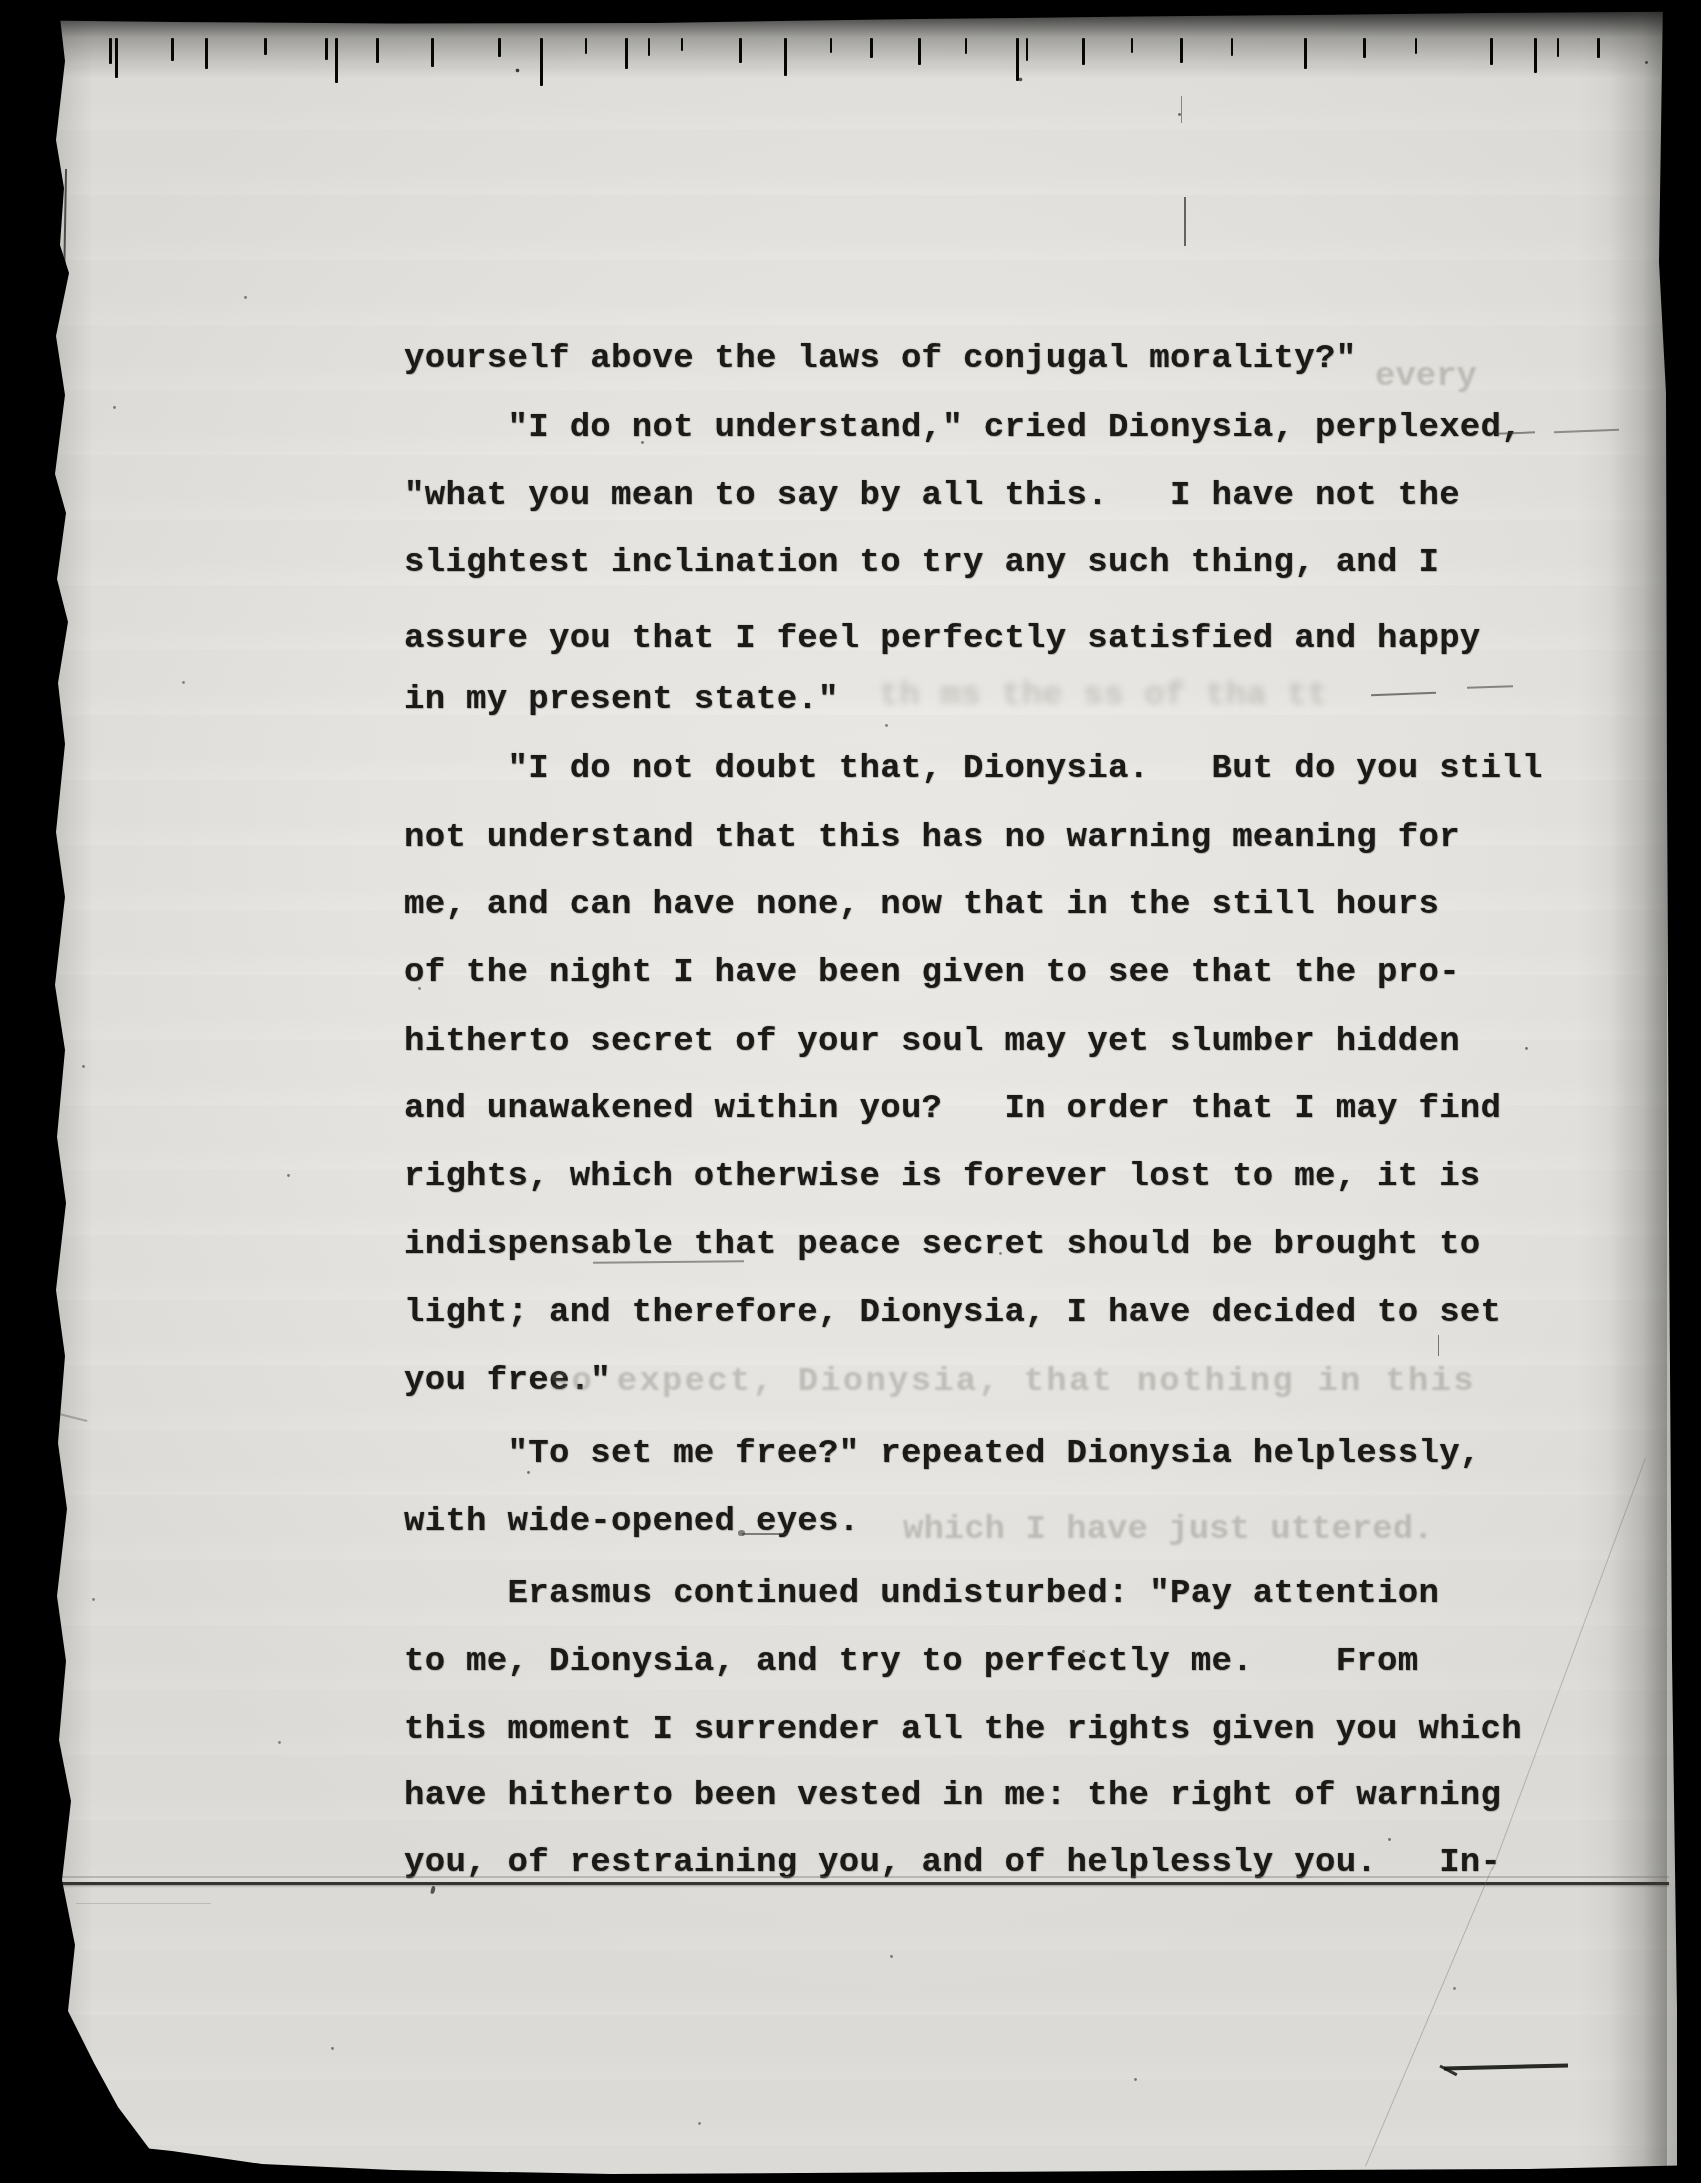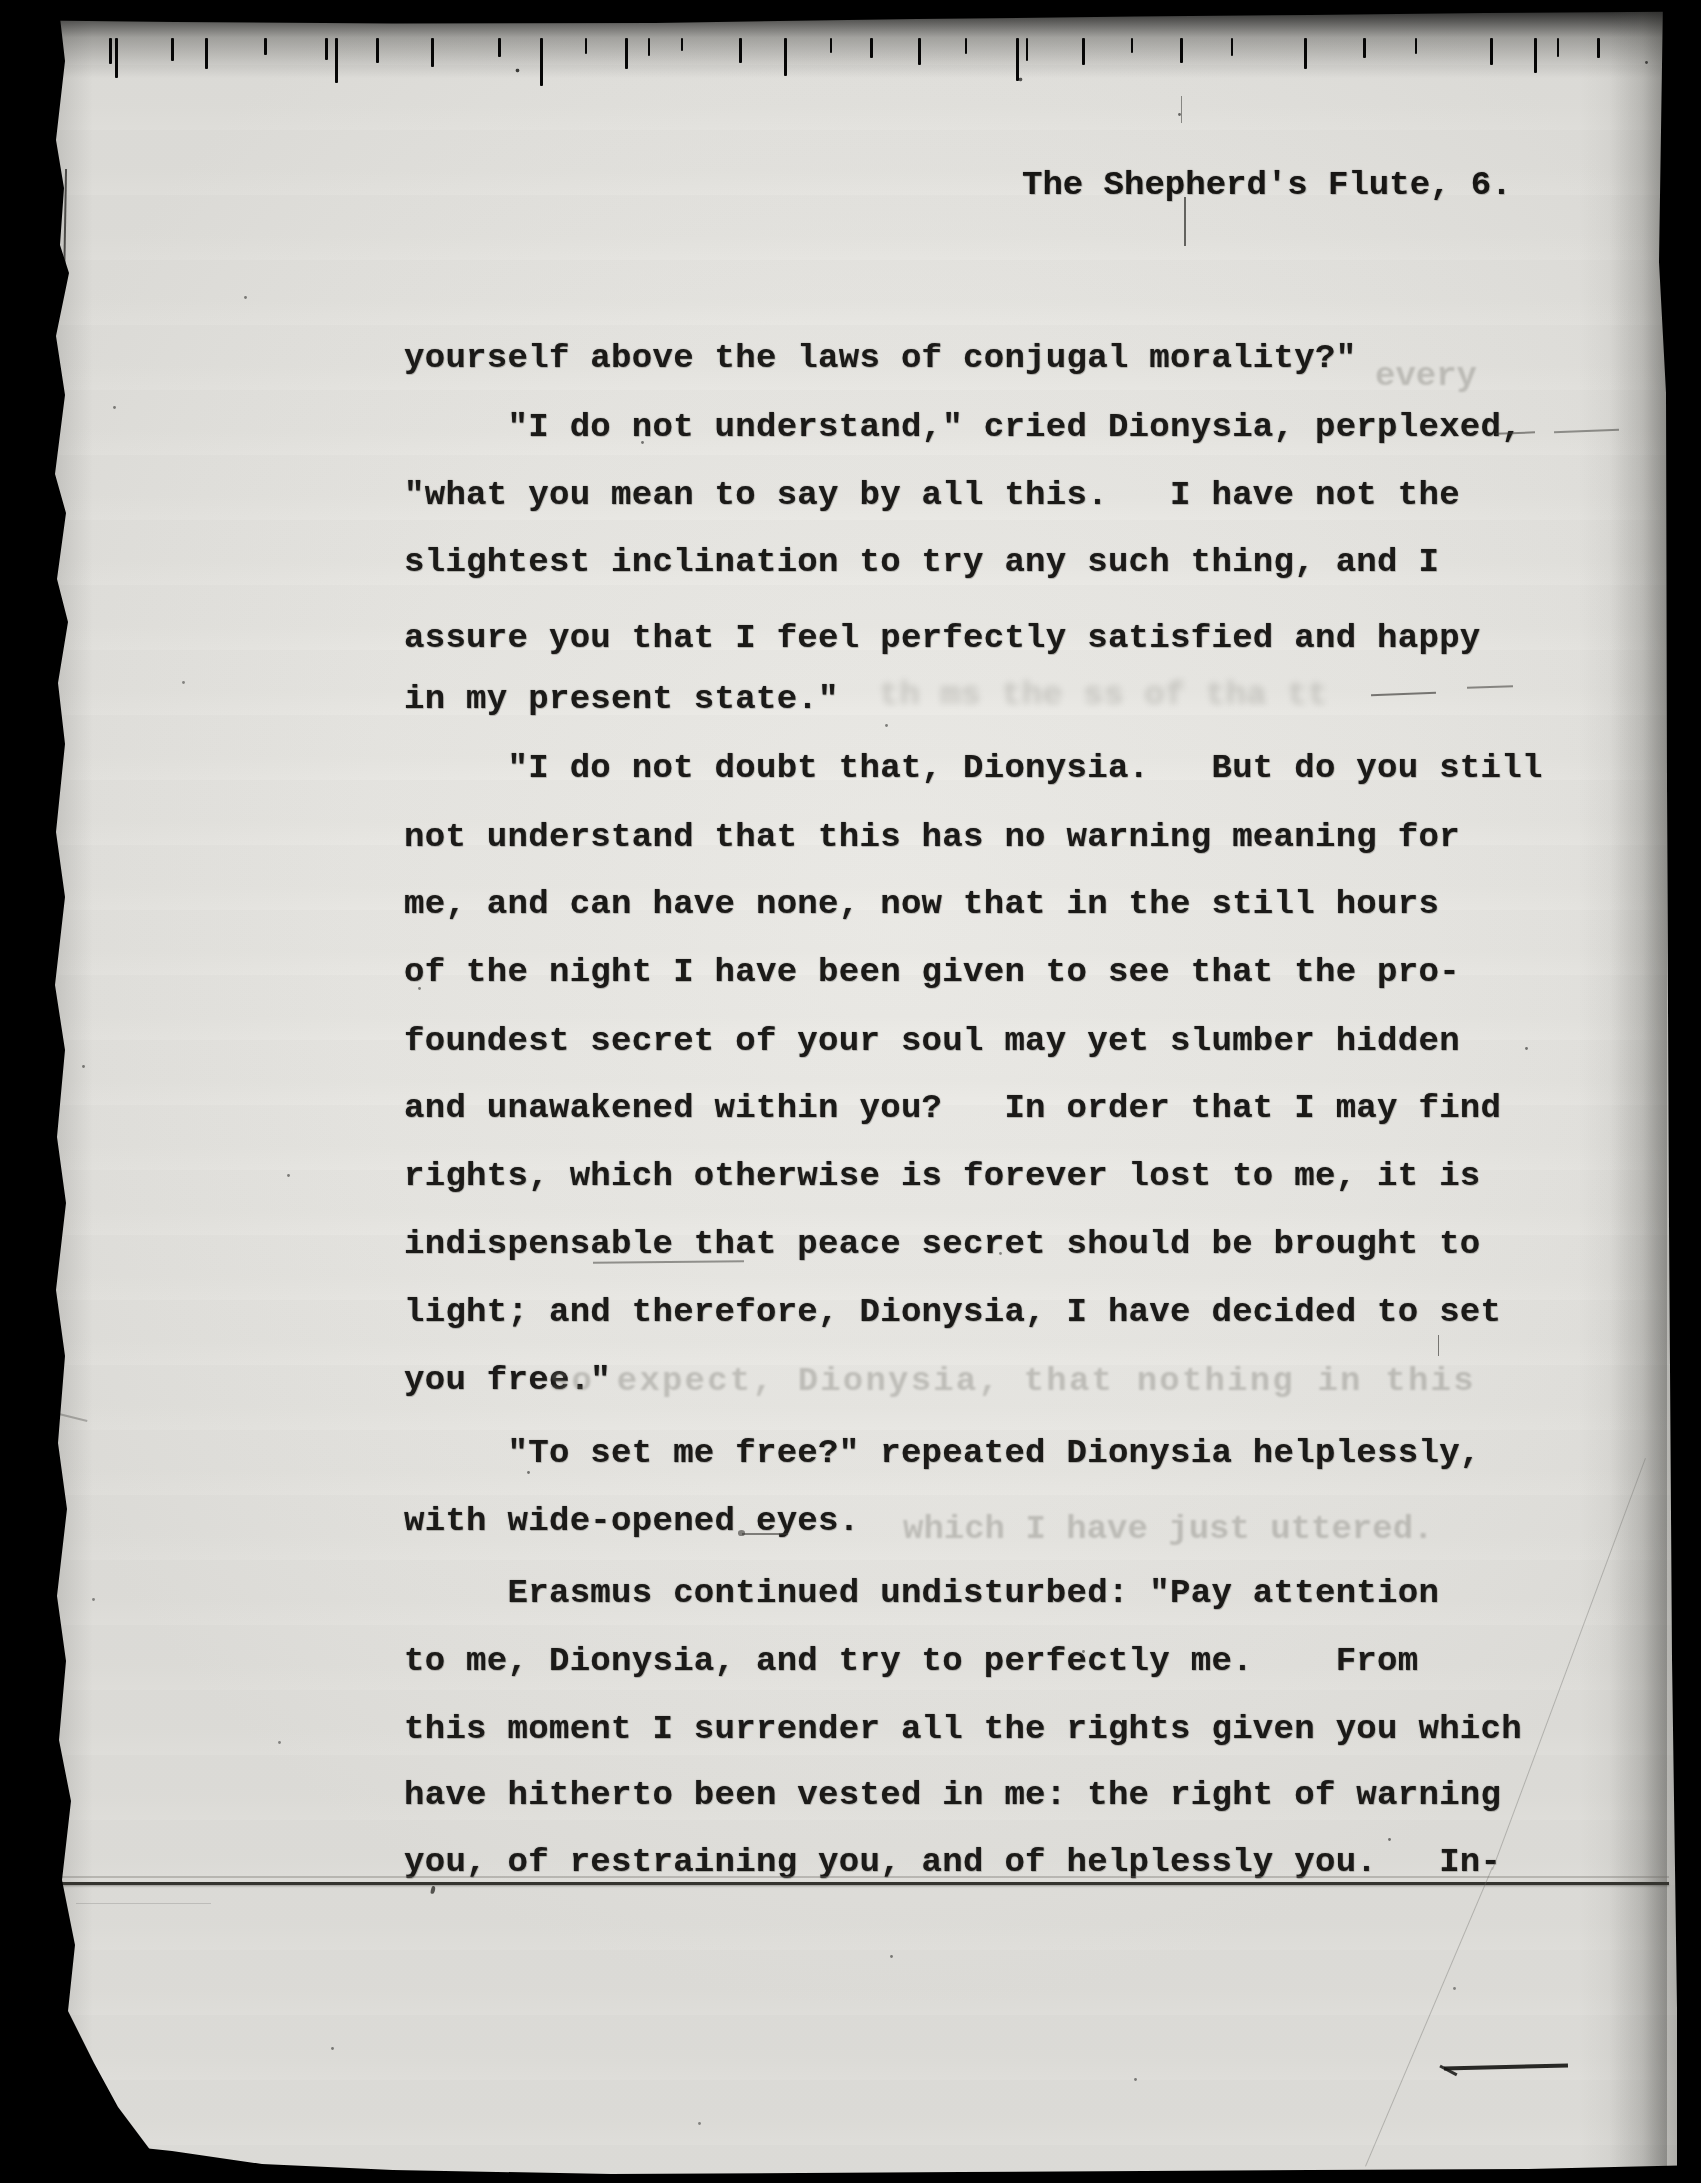--- a/index.html
+++ b/index.html
@@ -141,34 +141,33 @@
     <div class="tick" style="left:1231px;width:2.2px;height:17.5px"></div>
     <div class="tick" style="left:1304px;width:2.6px;height:31px"></div>
     <div class="tick" style="left:1363px;width:2.6px;height:20px"></div>
     <div class="tick" style="left:1415px;width:2.2px;height:15.7px"></div>
     <div class="tick" style="left:1490px;width:2.6px;height:27px"></div>
     <div class="tick" style="left:1534px;width:3.1px;height:35px"></div>
     <div class="tick" style="left:1557px;width:2.2px;height:19px"></div>
     <div class="tick" style="left:1597px;width:2.6px;height:20px"></div>
   </div>
 
-  <div class="hdr">The Shepherd's Flute, 6.</div>
 
   <div>
     <div class="tl" style="top:341px">yourself above the laws of conjugal morality?"</div>
     <div class="tl" style="top:410px">     "I do not understand," cried Dionysia, perplexed,</div>
     <div class="tl" style="top:478px">"what you mean to say by all this.   I have not the</div>
     <div class="tl" style="top:545px">slightest inclination to try any such thing, and I</div>
     <div class="tl" style="top:621px">assure you that I feel perfectly satisfied and happy</div>
     <div class="tl" style="top:682px">in my present state."</div>
     <div class="tl" style="top:751px">     "I do not doubt that, Dionysia.   But do you still</div>
     <div class="tl" style="top:820px">not understand that this has no warning meaning for</div>
     <div class="tl" style="top:887px">me, and can have none, now that in the still hours</div>
     <div class="tl" style="top:955px">of the night I have been given to see that the pro-</div>
-    <div class="tl" style="top:1024px">foundest secret of your soul may yet slumber hidden</div>
+    <div class="tl" style="top:1024px">hitherto secret of your soul may yet slumber hidden</div>
     <div class="tl" style="top:1091px">and unawakened within you?   In order that I may find</div>
     <div class="tl" style="top:1159px">rights, which otherwise is forever lost to me, it is</div>
     <div class="tl" style="top:1227px">indispensable that peace secret should be brought to</div>
     <div class="tl" style="top:1295px">light; and therefore, Dionysia, I have decided to set</div>
     <div class="tl" style="top:1363px">you free."</div>
     <div class="tl" style="top:1436px">     "To set me free?" repeated Dionysia helplessly,</div>
     <div class="tl" style="top:1504px">with wide-opened eyes.</div>
     <div class="tl" style="top:1576px">     Erasmus continued undisturbed: "Pay attention</div>
     <div class="tl" style="top:1644px">to me, Dionysia, and try to perfectly me.    From</div>
     <div class="tl" style="top:1712px">this moment I surrender all the rights given you which</div>

